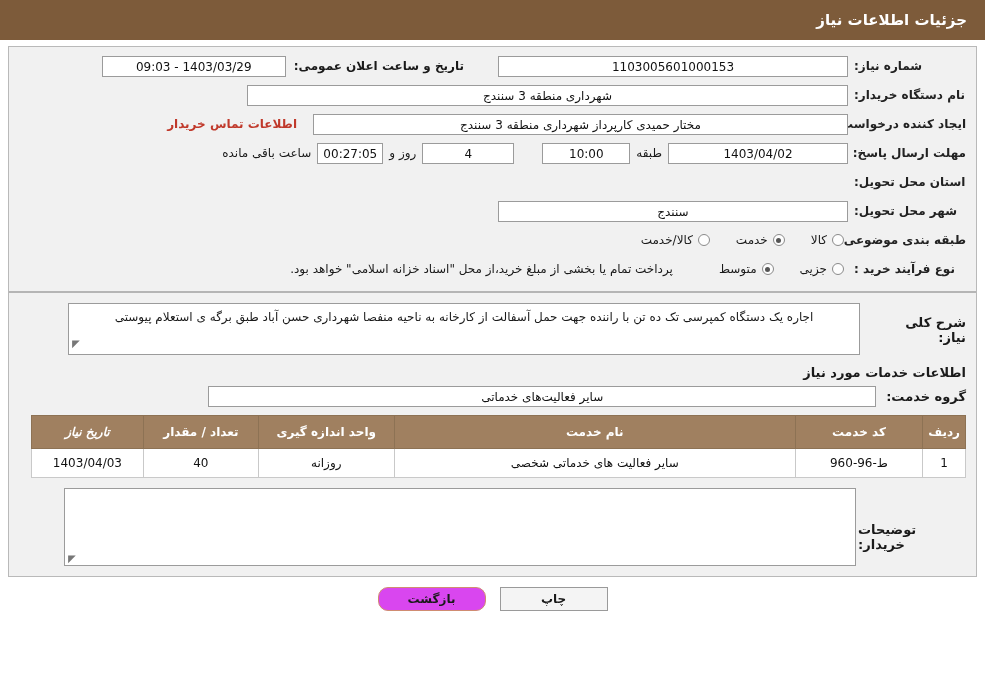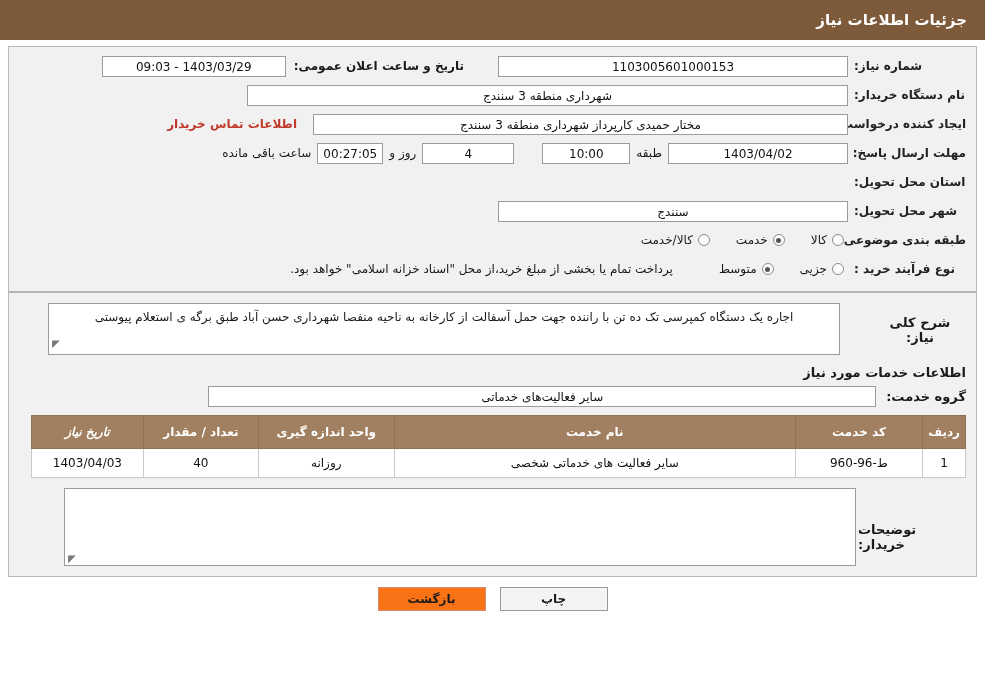--- a/index.html
+++ b/index.html
@@ -165,23 +165,22 @@
   }
   .need-row {
     display: flex;
     align-items: flex-start;
   }
   .need-lbl {
     font-size: 13px;
     font-weight: bold;
     width: 92px;
     padding-top: 12px;
-    text-align: center;
+    text-align: right;
     padding-left: 14px;
-    margin-left: 20px;
   }
   .textarea {
     border: 1px solid #9b9b9b;
     background: #ffffff;
     width: 792px;
     height: 52px;
     font-size: 12px;
     line-height: 18px;
     padding: 4px 14px;
     box-sizing: border-box;
@@ -276,23 +275,24 @@
     font-size: 12px;
     font-weight: bold;
     padding: 4px 22px;
     border: 1px solid #9a9a9a;
     background: #f4f4f4;
     cursor: pointer;
     min-width: 62px;
     text-align: center;
   }
   .btn.warn {
-    background: #f97316;
+    background: #d946ef;
     border-color: #d08c71;
     color: #1a1a1a;
+    border-radius: 10px;
   }
 </style>
 </head>
 <body>
 
 <div class="topbar">
   <div class="title">جزئیات اطلاعات نیاز</div>
 </div>
 
 <div class="watermark">

